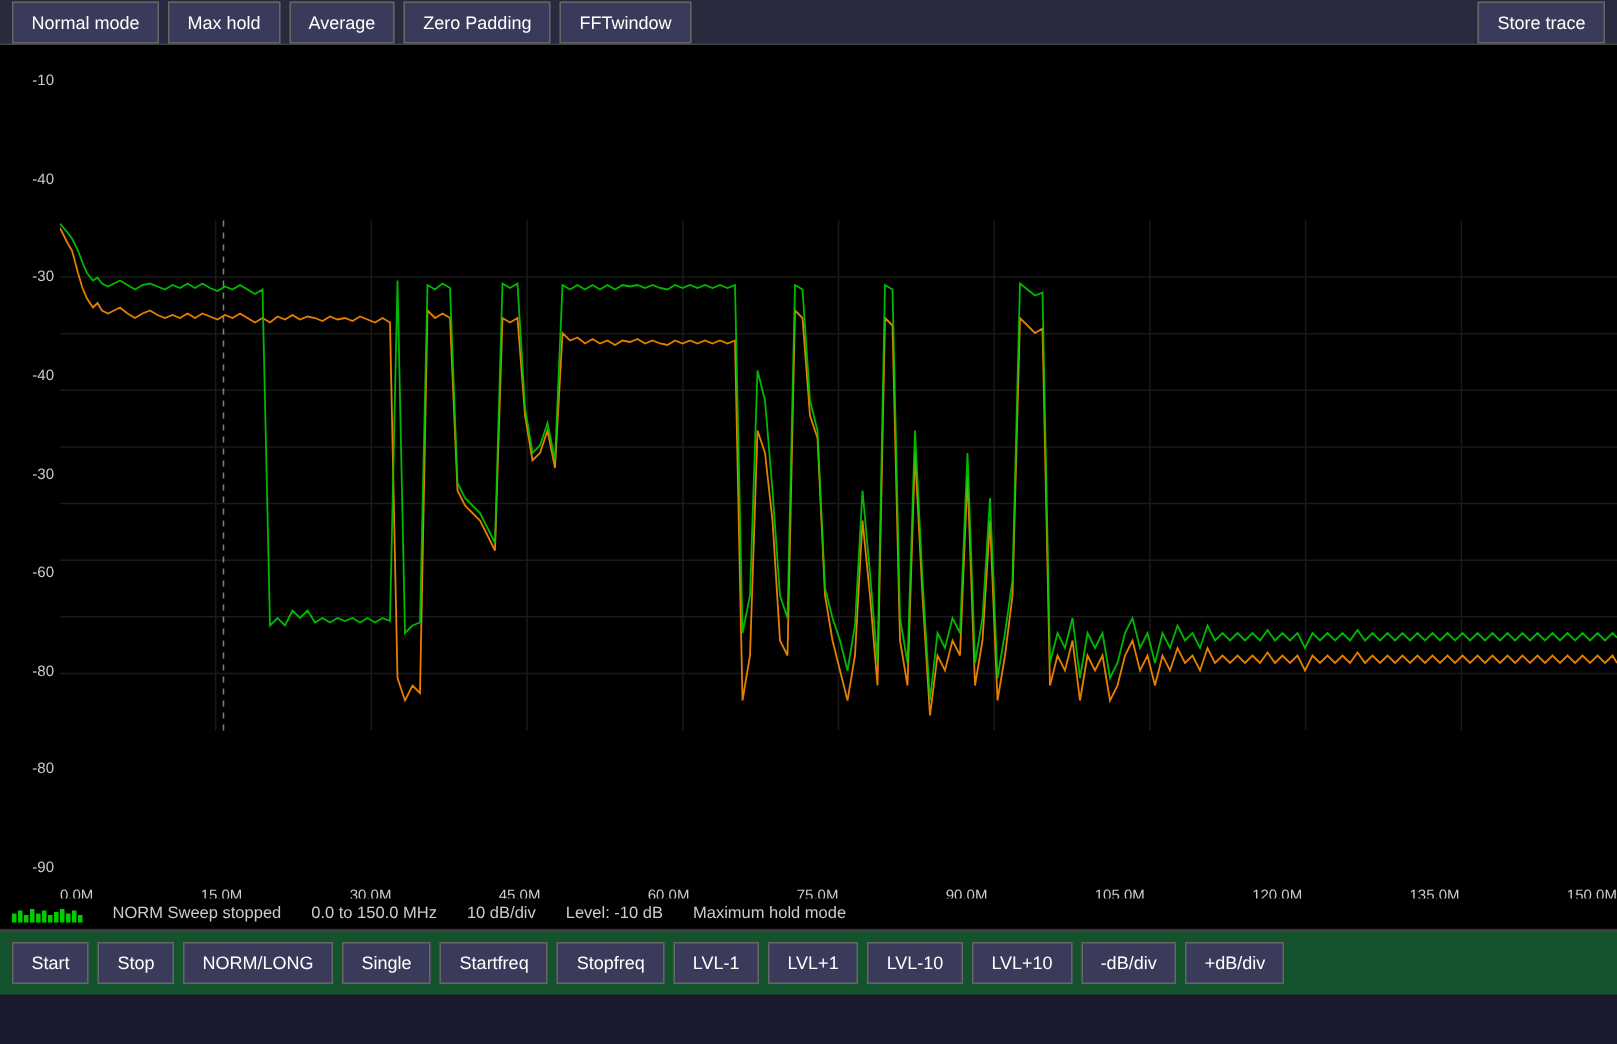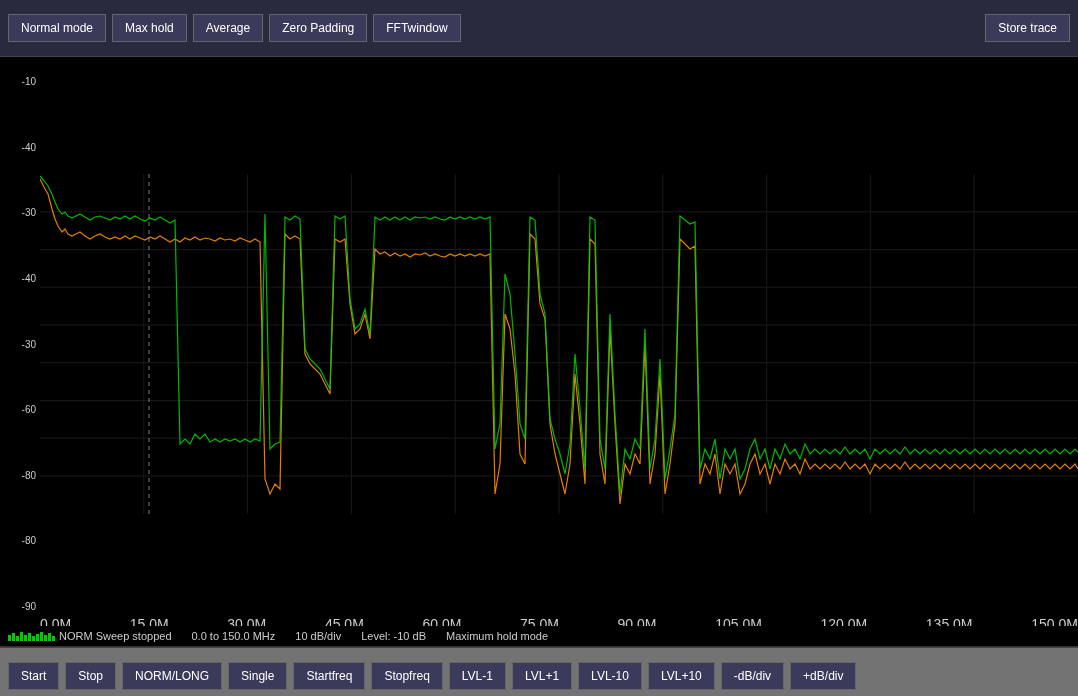--- a/index.html
+++ b/index.html
@@ -8,21 +8,21 @@
       height: 696px;
       background: #1a1a2e;
       font-family: Arial, sans-serif;
       font-size: 12px;
       color: #fff;
       overflow: hidden;
     }
 
     
     #top-toolbar {
-      height: 57px;
+      height: 30px;
       background: #2a2a3e;
       border-bottom: 1px solid #444;
       display: flex;
       align-items: center;
       padding: 6px 8px;
       gap: 6px;
     }
     .toolbar-btn {
       background: #3a3a5a;
       border: 1px solid #666;
@@ -106,21 +106,21 @@
       position: absolute;
       bottom: 18px;
       left: 40px;
       right: 0;
       height: 20px;
       display: flex;
       justify-content: space-between;
       align-items: center;
     }
     .x-label {
-      font-size: 14px;
+      font-size: 10px;
       color: #ccc;
       text-align: center;
       margin-top: 12px;
     }
 
     
     #status-bar {
       position: absolute;
       bottom: 0;
       left: 0;
@@ -129,37 +129,36 @@
       background: #000;
       display: flex;
       align-items: center;
       padding: 0 8px;
       font-size: 11px;
       color: #ccc;
       gap: 20px;
     }
     .status-indicator {
       display: flex;
-      align-items: center;
-      gap: 4px;
+      gap: 20px;
     }
     .green-bars {
       display: flex;
       gap: 1px;
       align-items: flex-end;
     }
     .green-bar {
       background: #00cc00;
       width: 3px;
     }
 
     
     #bottom-toolbar {
-      height: 56px;
-      background: #737373;
+      height: 43px;
+      background: #14532d;
       border-top: 1px solid #444;
       display: flex;
       align-items: center;
       padding: 6px 8px;
       gap: 6px;
     }
   </style>
 </head>
 <body>
 

